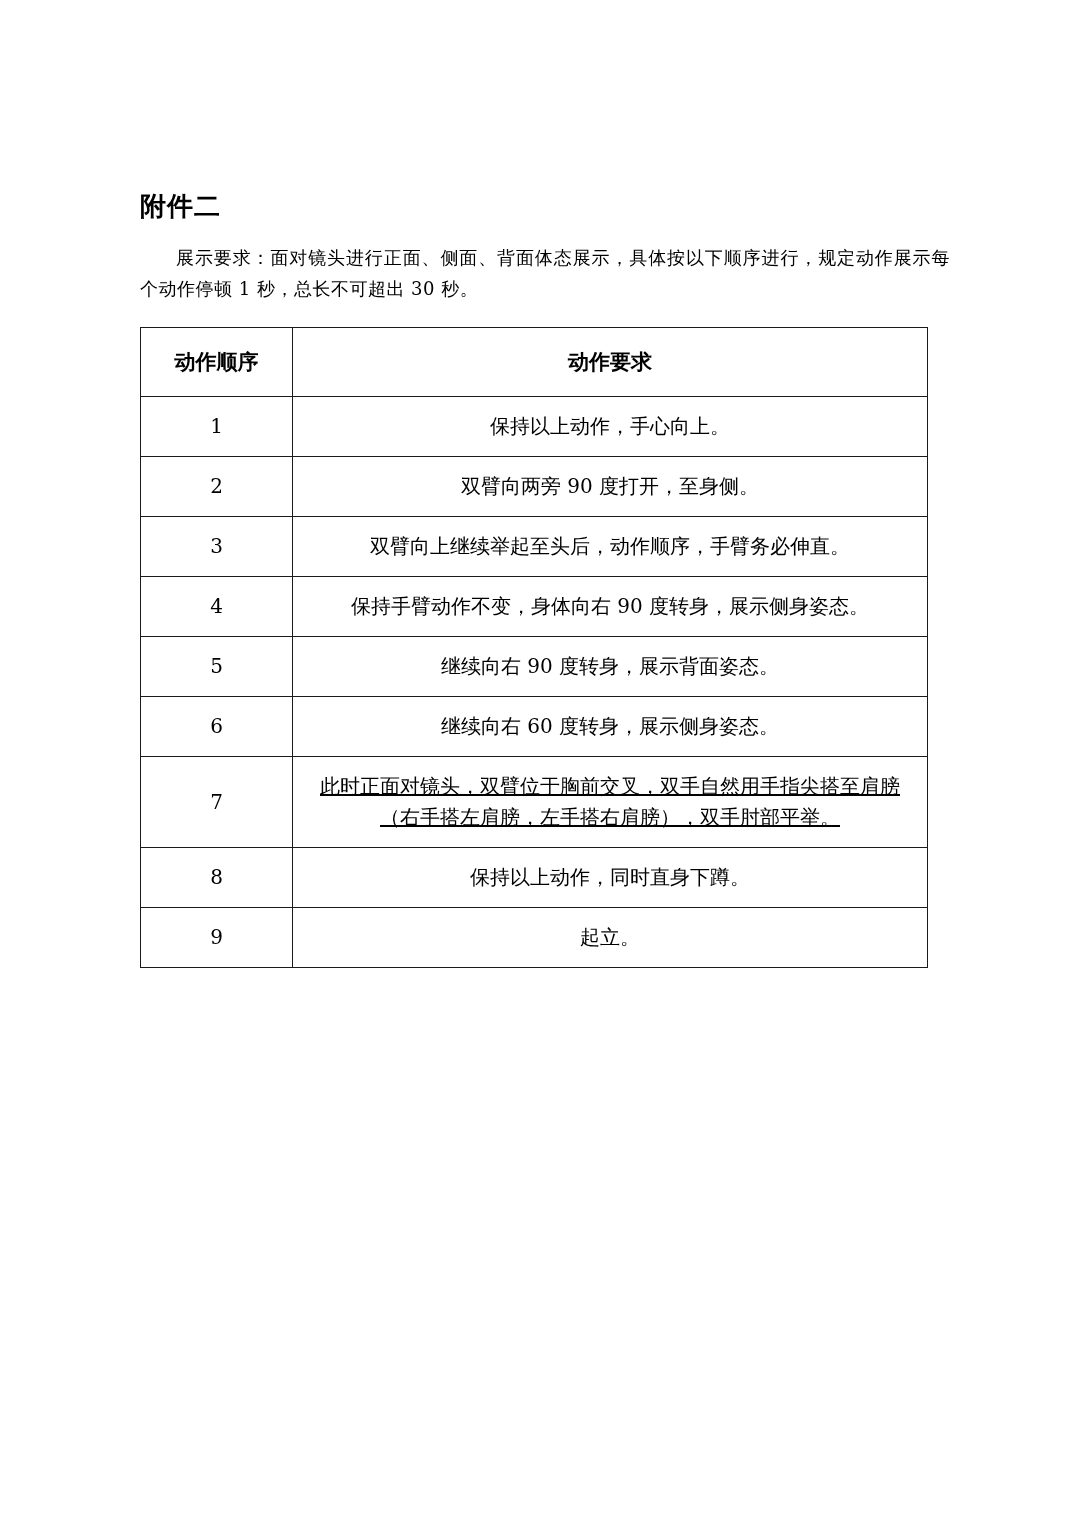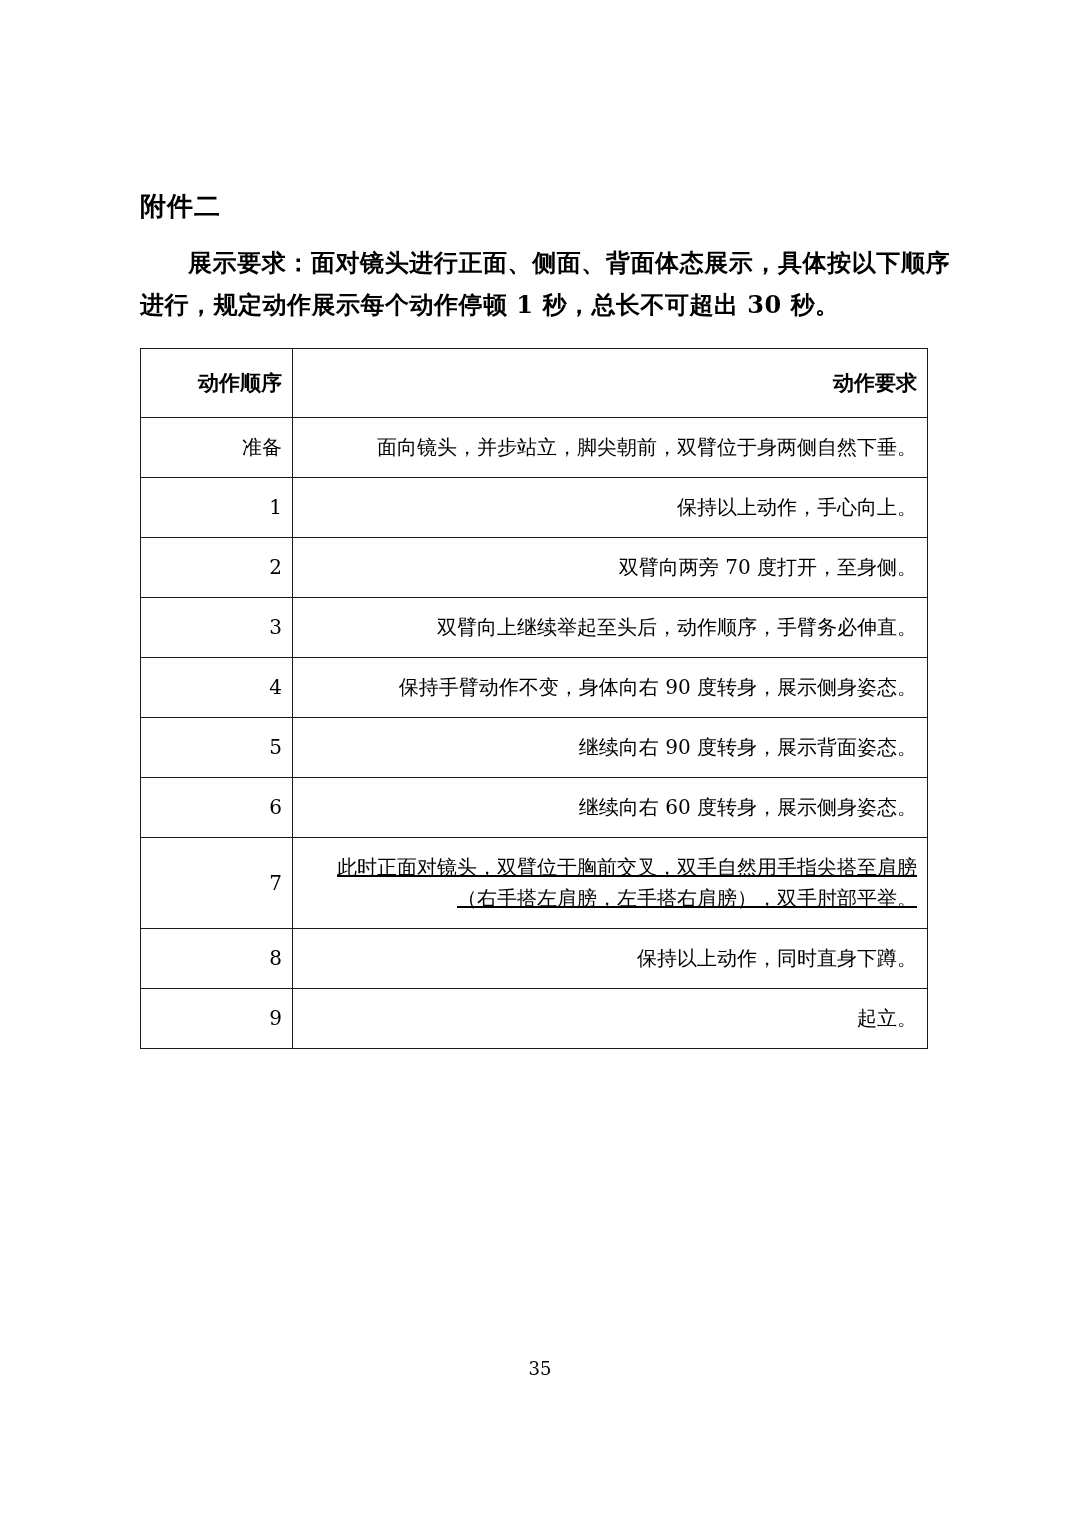--- a/index.html
+++ b/index.html
@@ -29,39 +29,38 @@
     width: 810px;
   }
   .attachment-title {
     font-size: 26px;
     font-weight: bold;
     letter-spacing: 1px;
     margin: 0 0 18px 0;
     line-height: 1.3;
   }
   .intro {
-    font-size: 24px;
+    font-size: 18px;
     line-height: 1.75;
     text-align: justify;
     text-indent: 2em;
     margin: 0 0 22px 0;
     letter-spacing: 0.5px;
-    font-weight: bold;
   }
   table.action-table {
     border-collapse: collapse;
     width: 787px;
     margin: 0;
     table-layout: fixed;
   }
   table.action-table td, table.action-table th {
     border: 1.5px solid #1a1a1a;
     padding: 14px 10px;
     font-size: 20px;
-    text-align: right;
+    text-align: center;
     vertical-align: middle;
     line-height: 1.55;
     font-weight: normal;
   }
   table.action-table th {
     font-weight: bold;
     font-size: 21px;
     padding: 18px 10px;
   }
   .col-seq { width: 152px; }
@@ -97,30 +96,26 @@
         <col class="col-req">
       </colgroup>
       <thead>
         <tr>
           <th>动作顺序</th>
           <th>动作要求</th>
         </tr>
       </thead>
       <tbody>
         <tr>
-          <td>准备</td>
-          <td>面向镜头，并步站立，脚尖朝前，双臂位于身两侧自然下垂。</td>
-        </tr>
-        <tr>
           <td>1</td>
           <td>保持以上动作，手心向上。</td>
         </tr>
         <tr>
           <td>2</td>
-          <td>双臂向两旁 70 度打开，至身侧。</td>
+          <td>双臂向两旁 90 度打开，至身侧。</td>
         </tr>
         <tr>
           <td>3</td>
           <td>双臂向上继续举起至头后，动作顺序，手臂务必伸直。</td>
         </tr>
         <tr>
           <td>4</td>
           <td>保持手臂动作不变，身体向右 90 度转身，展示侧身姿态。</td>
         </tr>
         <tr>
@@ -144,14 +139,13 @@
         </tr>
         <tr>
           <td>9</td>
           <td>起立。</td>
         </tr>
       </tbody>
     </table>
 
   </div>
 
-  <div class="page-number">35</div>
 </div>
 
 </body></html>

